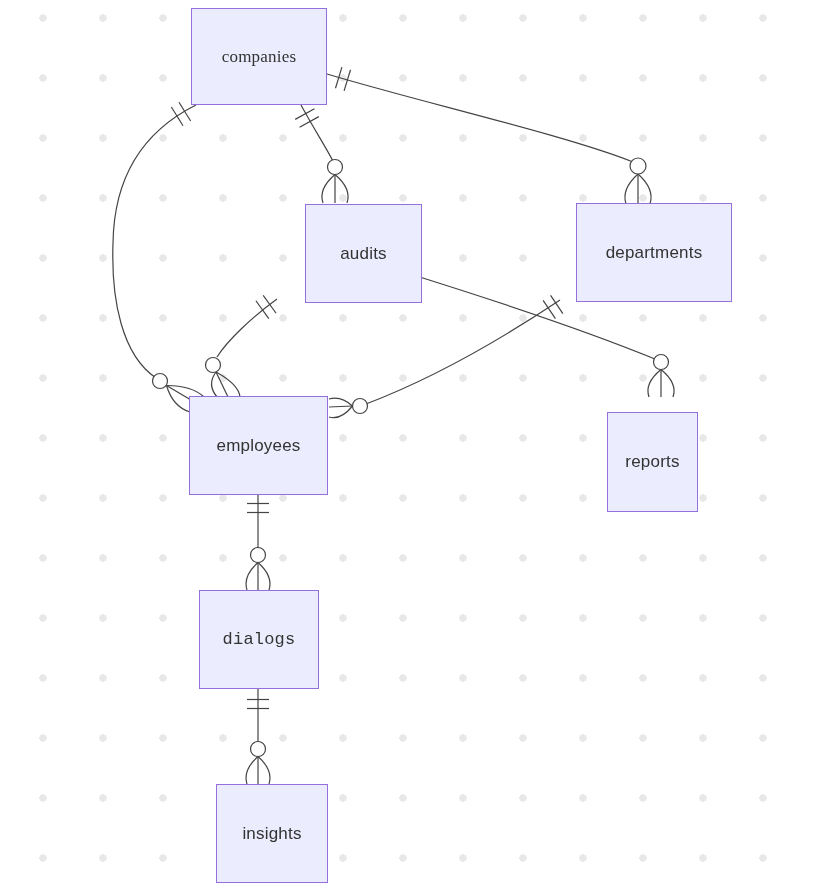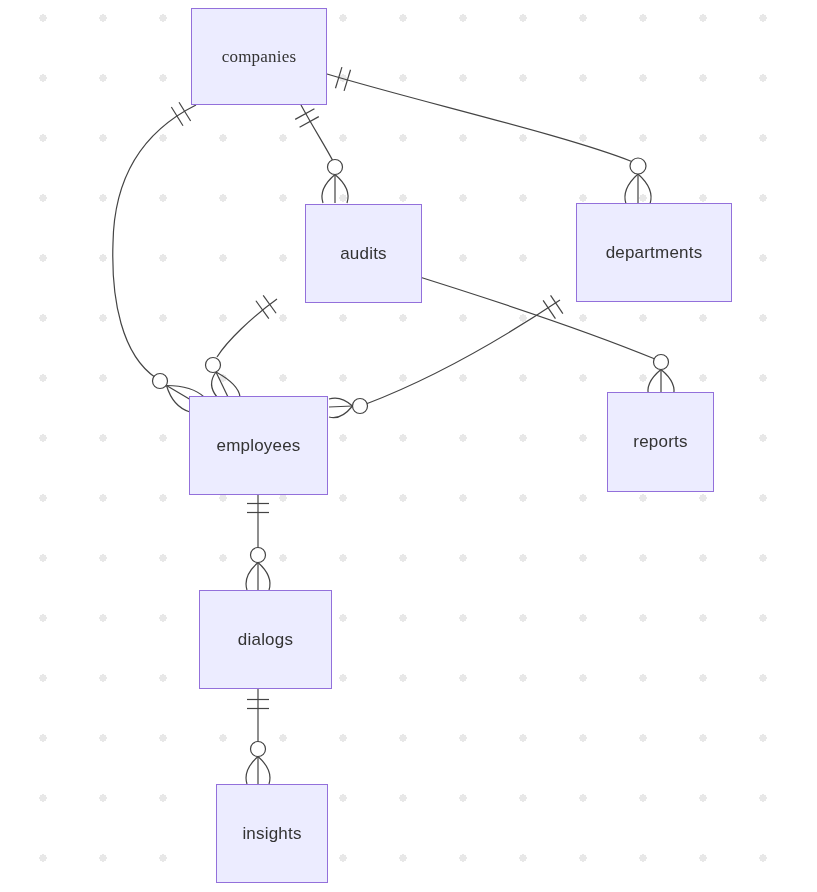--- a/index.html
+++ b/index.html
@@ -94,22 +94,22 @@
     </div>
     <div class="entity" style="left: 277px; top: 204px; width: 117px; height: 99px; margin-left: 28px;">
       <span>audits</span>
     </div>
     <div class="entity" style="left: 560px; top: 203px; width: 156px; height: 99px; margin-left: 16px;">
       <span>departments</span>
     </div>
     <div class="entity" style="left: 189px; top: 396px; width: 139px; height: 99px;">
       <span>employees</span>
     </div>
-    <div class="entity" style="left: 607px; top: 392px; width: 107px; height: 100px;">
+    <div class="entity" style="left: 607px; top: 412px; width: 91px; height: 100px;">
       <span>reports</span>
     </div>
-    <div class="entity" style="left: 199px; top: 590px; width: 133px; height: 99px;">
+    <div class="entity" style="left: 199px; top: 590px; width: 120px; height: 99px; font-family: Liberation Mono, monospace;">
       <span>dialogs</span>
     </div>
     <div class="entity" style="left: 202px; top: 784px; width: 112px; height: 99px; margin-left: 14px;">
       <span>insights</span>
     </div>
   </div>
 
 </body></html>

